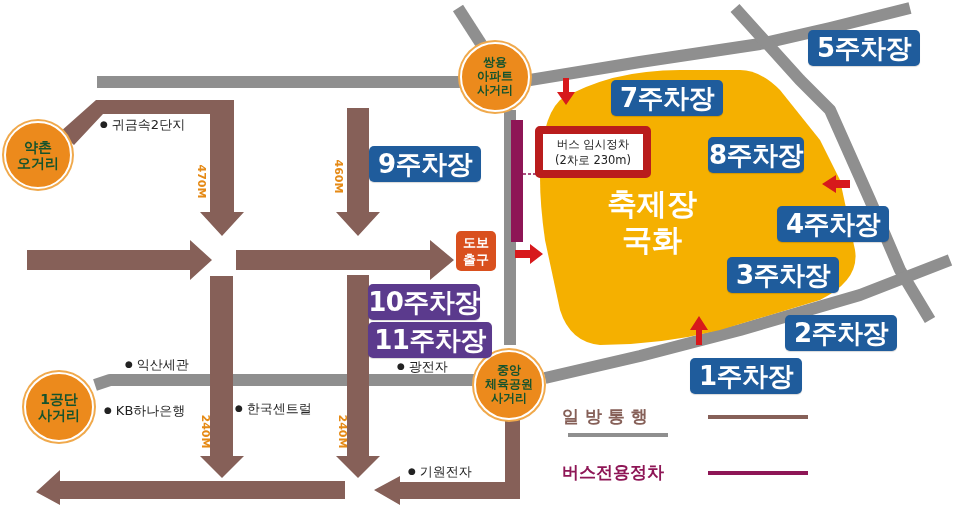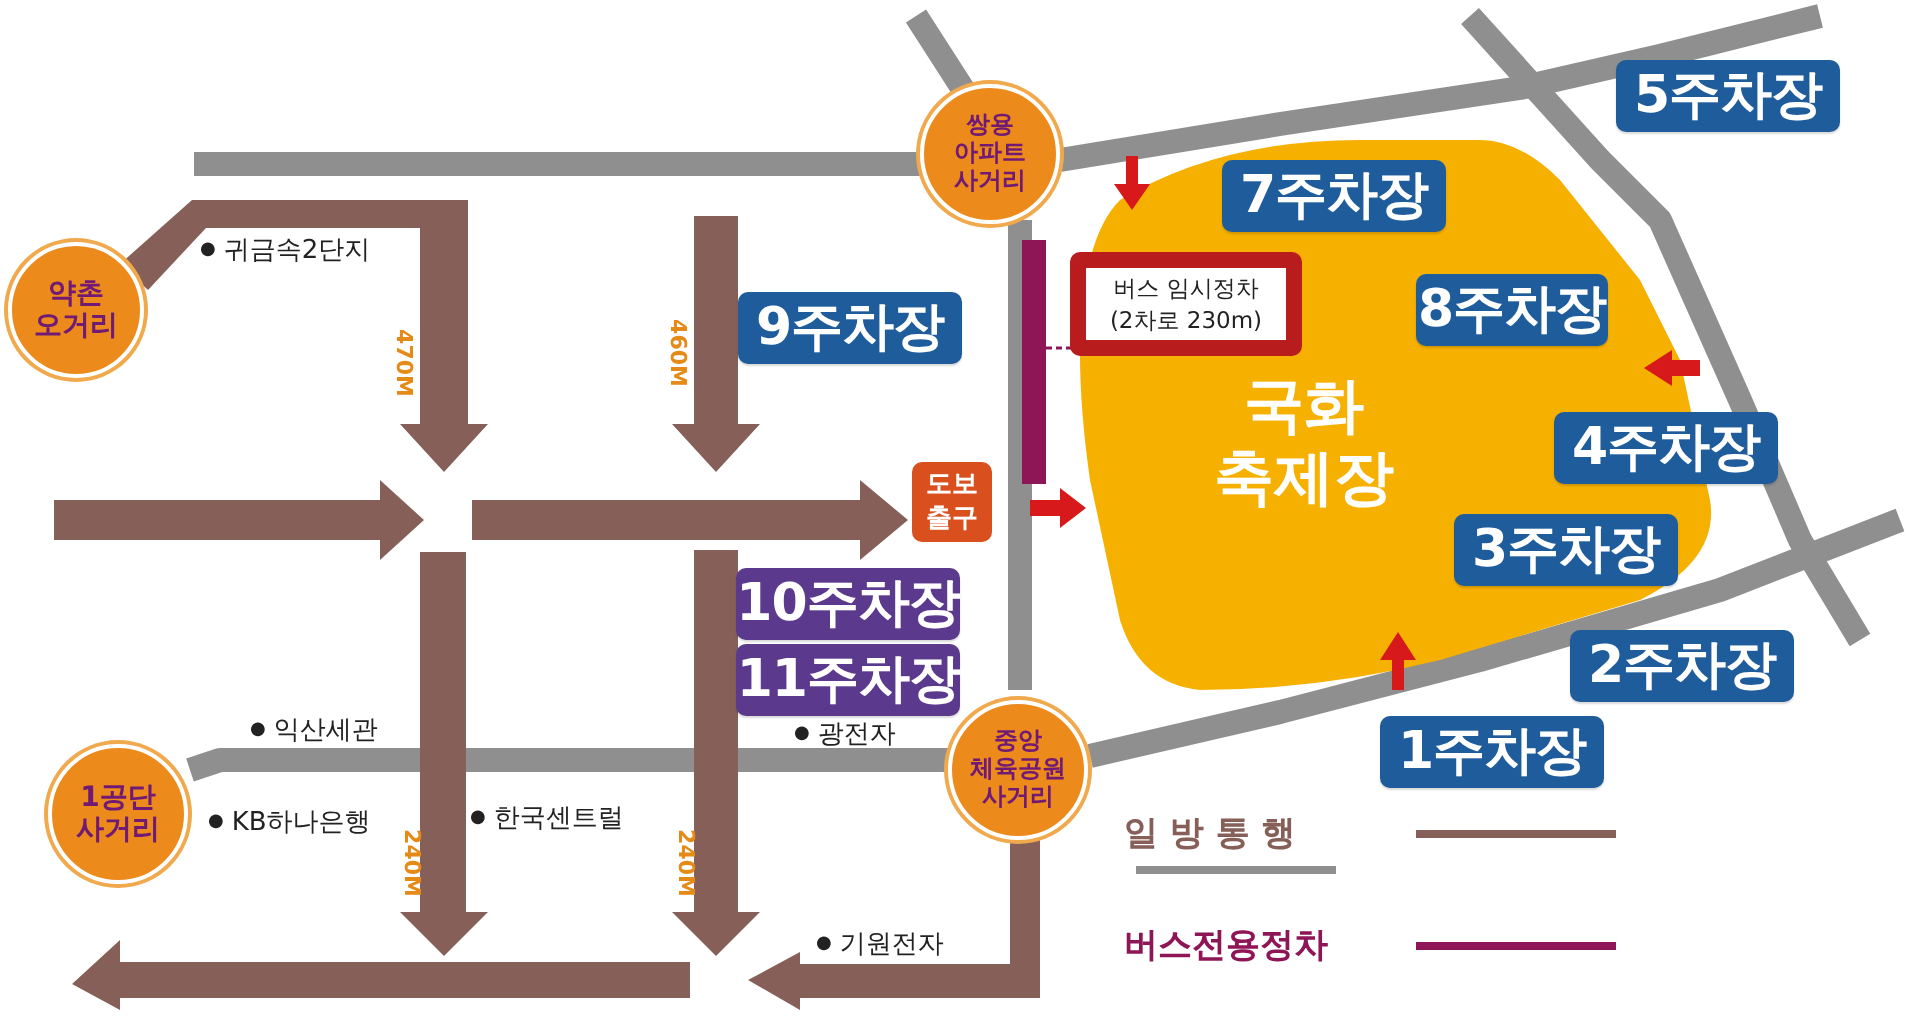--- a/index.html
+++ b/index.html
@@ -6,21 +6,21 @@
     body { width: 960px; height: 508px; position: relative; overflow: hidden;
            font-family: "DejaVu Sans", "Liberation Sans", sans-serif; }
     #map { position: absolute; left: 0; top: 0; width: 960px; height: 508px; }
     .parking { position: absolute; color: #fff; font-weight: bold; font-size: 26px;
                border-radius: 5px; text-align: center; line-height: 36px; height: 36px;
                letter-spacing: -0.5px; box-shadow: 0 1px 1px rgba(0,0,0,0.15); }
     .parking.blue { background: #1f5c9c; }
     .parking.purple { background: #5b3a8d; }
     .node { position: absolute; border-radius: 50%; background: #ec8a1c;
             border: 2px solid #fff; box-shadow: 0 0 0 2px #f0a94c;
-            color: #701a75; font-weight: bold; display: flex; flex-direction: column;
+            color: #14532d; font-weight: bold; display: flex; flex-direction: column;
             align-items: center; justify-content: center; text-align: center; line-height: 1.15; }
     .node span { display: block; }
     .landmark { position: absolute; font-size: 13px; color: #222; white-space: nowrap; }
     .landmark::before { content: "\25CF"; font-size: 9px; margin-right: 4px; vertical-align: 2px; }
     .dist { position: absolute; font-size: 11px; color: #e58a16; font-weight: bold;
             transform: rotate(90deg); transform-origin: center; white-space: nowrap; }
     .venue { position: absolute; color: #fff; font-weight: bold; font-size: 30px;
              text-align: center; line-height: 36px; }
     .bus-note { position: absolute; background: #fff; border: 8px solid #b91c1c; border-radius: 5px;
                 font-size: 11.5px; color: #222; text-align: center; line-height: 16px; padding: 2px 4px; }
@@ -99,22 +99,22 @@
     <span>1공단</span>
     <span>사거리</span>
   </div>
   <div class="node" style="left:474px; top:350px; width:66px; height:66px; font-size:12px;">
     <span>중앙</span>
     <span>체육공원</span>
     <span>사거리</span>
   </div>
 
   <div class="venue" style="left:592px; top:186px; width:120px;">
+    <div>축제장</div>
     <div>국화</div>
-    <div>축제장</div>
   </div>
 
   <div class="bus-note" style="left:535px; top:126px; width:92px;">
     <div>버스 임시정차</div>
     <div>(2차로 230m)</div>
   </div>
 
   <div class="exit" style="left:456px; top:231px; width:32px;">
     <div>도보</div>
     <div>출구</div>
@@ -122,21 +122,21 @@
 
   <div class="parking blue" style="left:690px; top:358px; width:112px;">1주차장</div>
   <div class="parking blue" style="left:785px; top:315px; width:112px;">2주차장</div>
   <div class="parking blue" style="left:727px; top:257px; width:112px;">3주차장</div>
   <div class="parking blue" style="left:777px; top:206px; width:112px;">4주차장</div>
   <div class="parking blue" style="left:808px; top:30px; width:112px;">5주차장</div>
   <div class="parking blue" style="left:611px; top:80px; width:112px;">7주차장</div>
   <div class="parking blue" style="left:708px; top:137px; width:96px;">8주차장</div>
   <div class="parking blue" style="left:369px; top:146px; width:112px;">9주차장</div>
   <div class="parking purple" style="left:368px; top:284px; width:112px;">10주차장</div>
-  <div class="parking purple" style="left:368px; top:322px; width:112px;text-align:right;">11주차장</div>
+  <div class="parking purple" style="left:368px; top:322px; width:124px;">11주차장</div>
 
   <div class="landmark" style="left:100px; top:116px;">귀금속2단지</div>
   <div class="landmark" style="left:125px; top:356px;">익산세관</div>
   <div class="landmark" style="left:104px; top:402px;">KB하나은행</div>
   <div class="landmark" style="left:235px; top:400px;">한국센트럴</div>
   <div class="landmark" style="left:397px; top:358px;">광전자</div>
   <div class="landmark" style="left:408px; top:463px;">기원전자</div>
 
   <div class="dist" style="left:185px; top:175px;">470M</div>
   <div class="dist" style="left:322px; top:170px;">460M</div>

